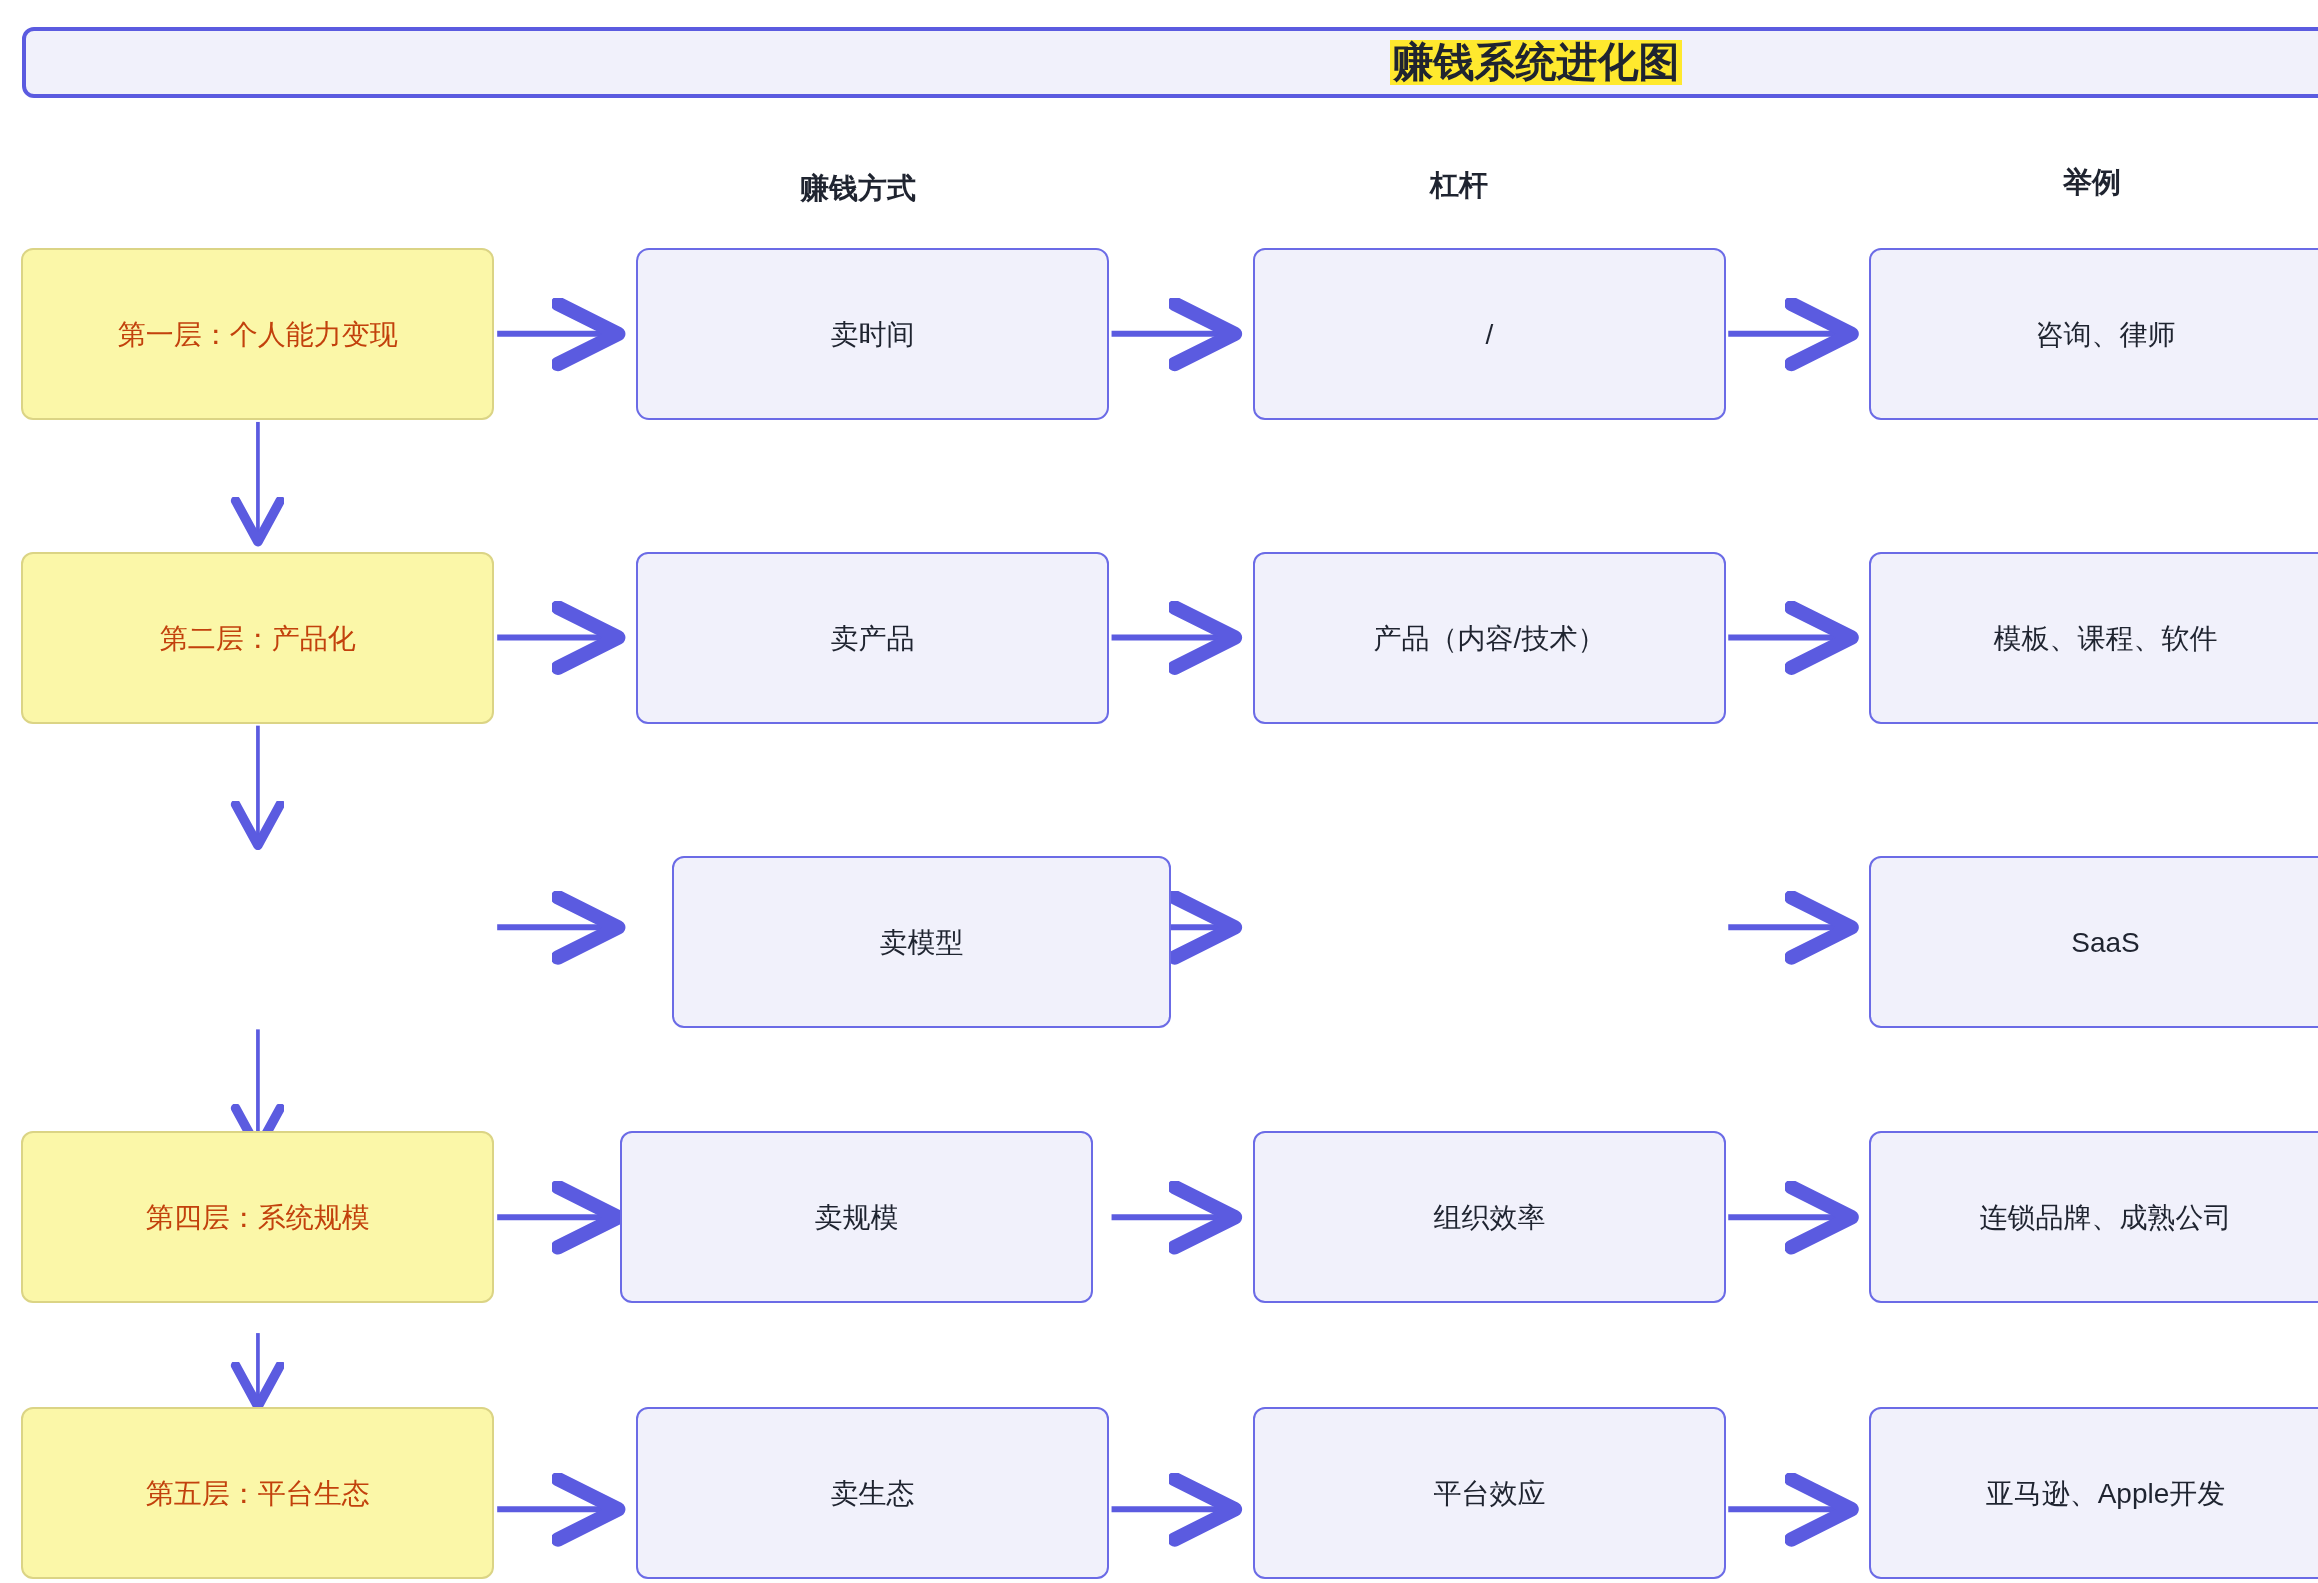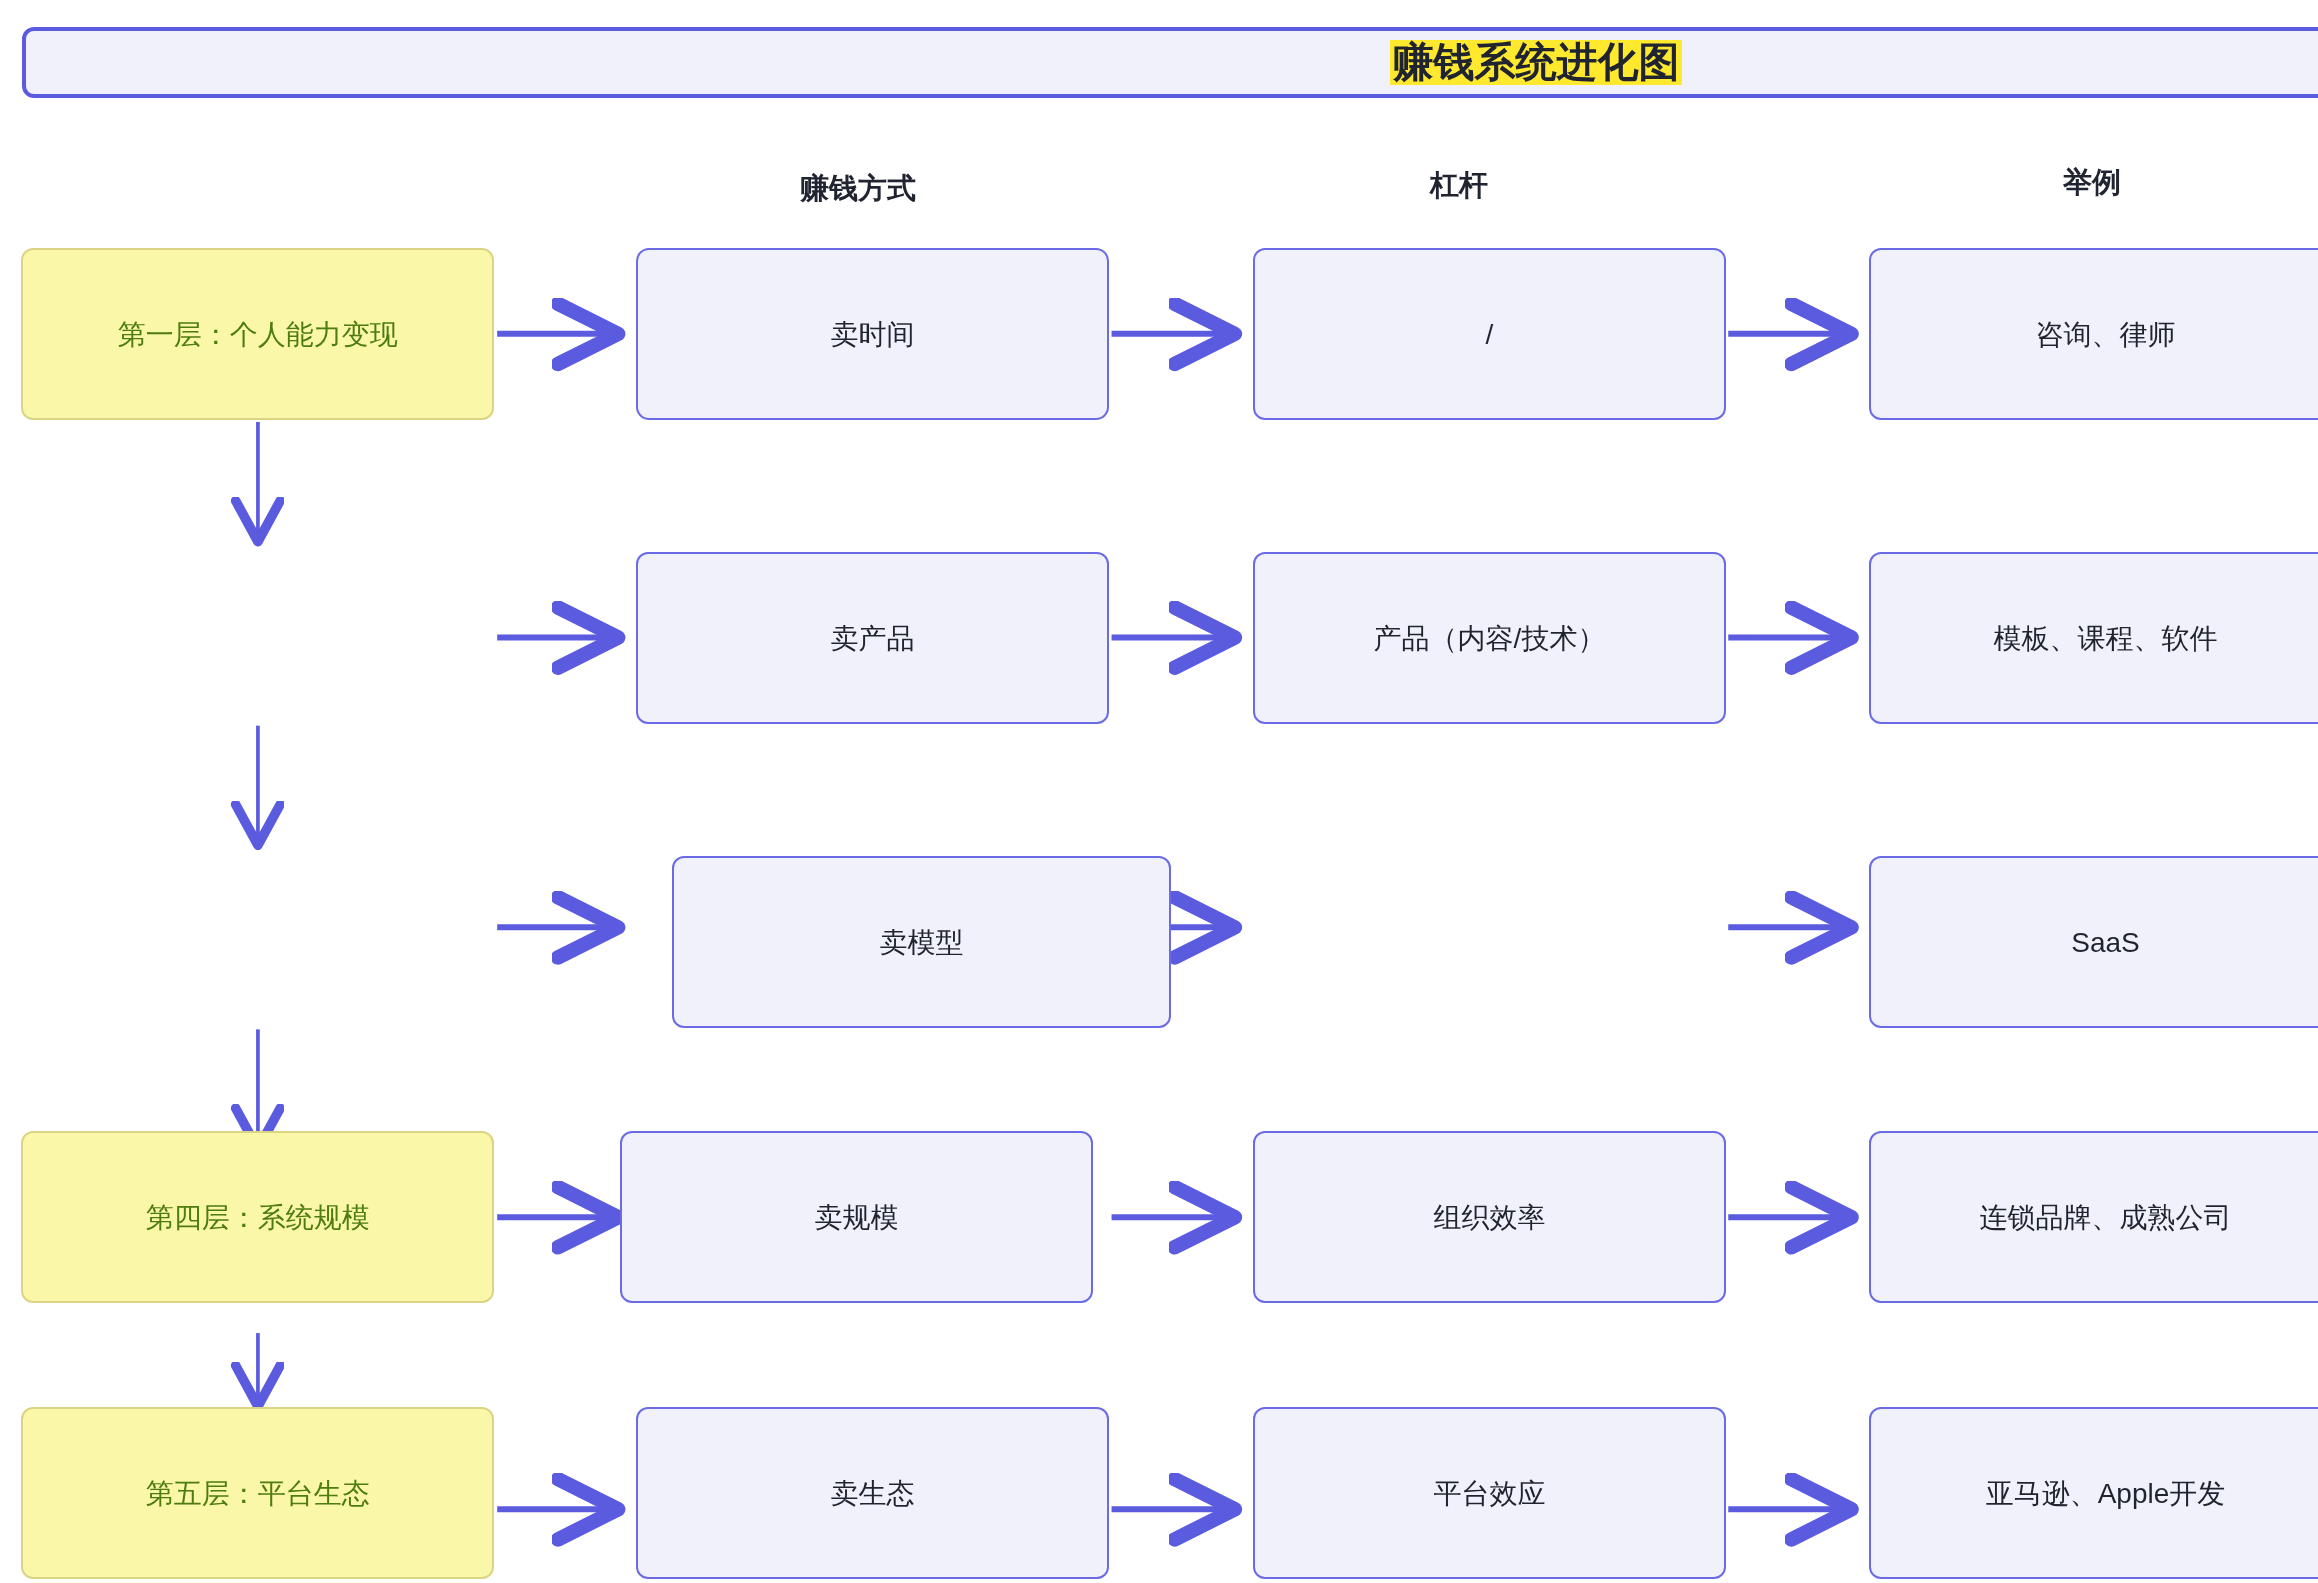--- a/index.html
+++ b/index.html
@@ -71,21 +71,21 @@
     font-size: 28px;
     line-height: 1.25;
     white-space: nowrap;
   }
 
   .node.stage {
     background: #fbf7a8;
     border: 2.3px solid #dbd485;
   }
   .node.stage .node-label {
-    color: #4d7c0f;
+    color: #c2410c;
     font-weight: normal;
   }
   .node.stage.highlight .node-label {
     color: #f4655c;
     font-weight: bold;
     background: #ffdf2b;
     padding: 1.9px 4.6px;
   }
 
   .node.cell {
@@ -174,20 +174,23 @@
   <div class="node cell" style="left:636px; top:248px; width:473px; height:172px;border-radius:13px;">
     <span class="node-label">卖时间</span>
   </div>
   <div class="node cell" style="left:1253px; top:248px; width:473px; height:172px;">
     <span class="node-label">/</span>
   </div>
   <div class="node cell" style="left:1869px; top:248px; width:473px; height:172px;">
     <span class="node-label">咨询、律师</span>
   </div>
 
+  <div class="node stage" style="left:21.3px; top:552px; width:473px; height:172px;">
+    <span class="node-label">第二层：产品化</span>
+  </div>
   <div class="node cell" style="left:636px; top:552px; width:473px; height:172px;">
     <span class="node-label">卖产品</span>
   </div>
   <div class="node cell" style="left:1253px; top:552px; width:473px; height:172px;">
     <span class="node-label">产品（内容/技术）</span>
   </div>
   <div class="node cell" style="left:1869px; top:552px; width:473px; height:172px;">
     <span class="node-label">模板、课程、软件</span>
   </div>
 

